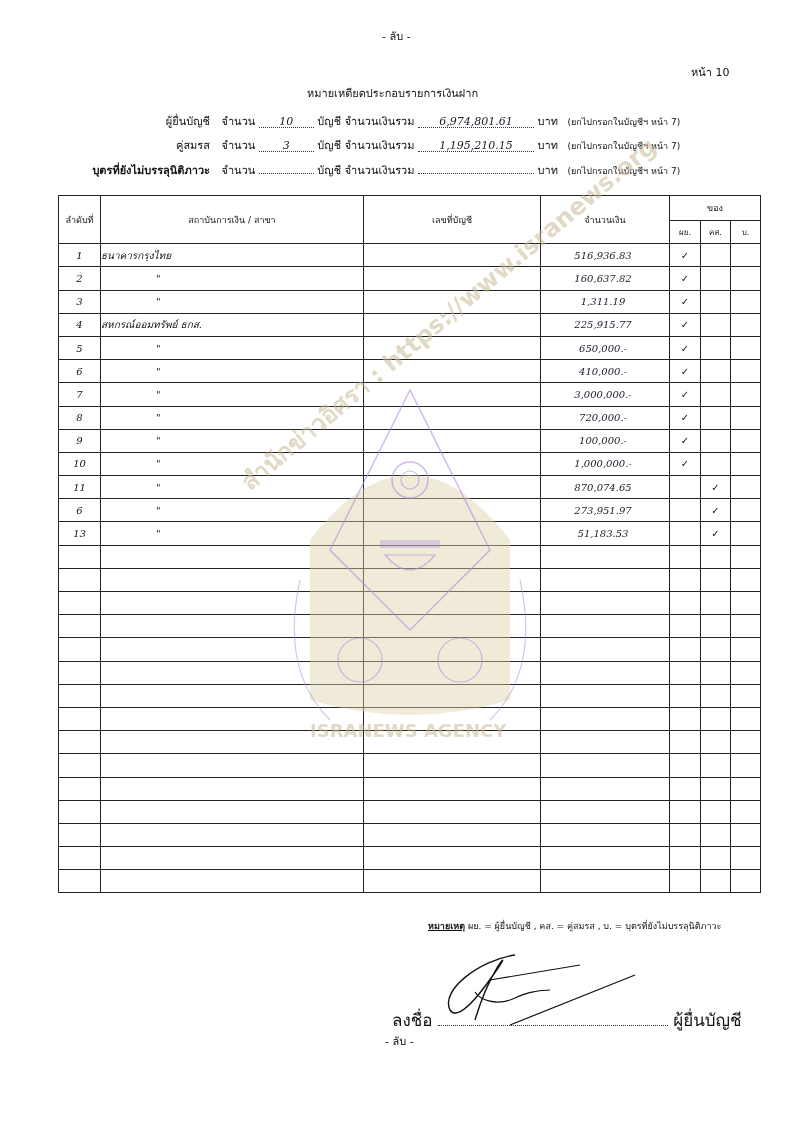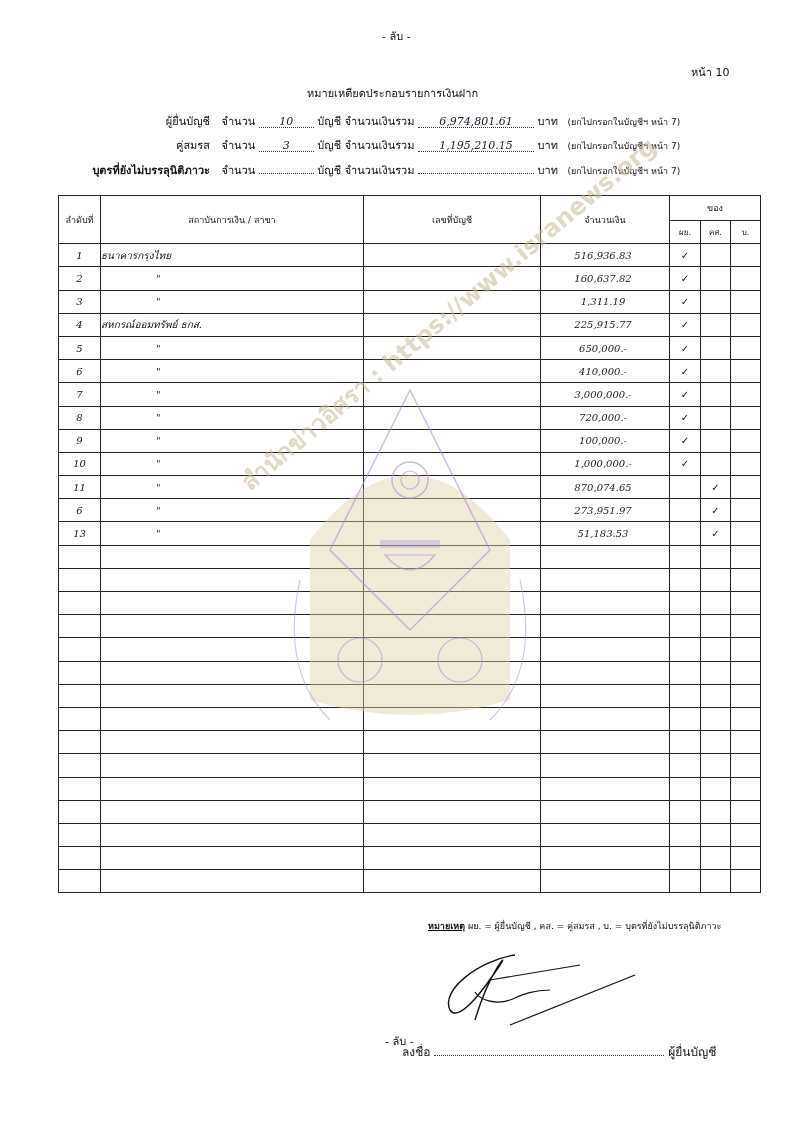--- a/index.html
+++ b/index.html
@@ -355,31 +355,32 @@
     <path d="M140,20 L60,180 L140,260 L220,180 Z" fill="none" stroke="rgba(175,140,220,0.6)" stroke-width="1.5"></path>
     <circle cx="140" cy="110" r="18" fill="none" stroke="rgba(175,140,220,0.6)" stroke-width="1.5"></circle>
     <circle cx="140" cy="110" r="9" fill="none" stroke="rgba(175,140,220,0.6)" stroke-width="1.2"></circle>
     <rect x="110" y="170" width="60" height="8" fill="rgba(175,140,220,0.35)"></rect>
     <path d="M115,185 Q140,215 165,185 Z" fill="none" stroke="rgba(175,140,220,0.6)" stroke-width="1.2"></path>
     <circle cx="90" cy="290" r="22" fill="none" stroke="rgba(175,140,220,0.6)" stroke-width="1.2"></circle>
     <circle cx="190" cy="290" r="22" fill="none" stroke="rgba(175,140,220,0.6)" stroke-width="1.2"></circle>
     <path d="M30,210 Q10,300 60,350 M250,210 Q270,300 220,350" fill="none" stroke="rgba(175,140,220,0.5)" stroke-width="1.2"></path>
   </svg>
   
+  <div class="wm-text" style="left:40px; top:350px; font-size:18px;">ISRANEWS AGENCY</div>
 </div>
 <div class="abs wm-text" style="left:232px; top:470px; font-size:24px; transform:rotate(-40deg); transform-origin:left top; white-space:nowrap; width:420px;">
   <span>สำนักข่าวอิศรา : https://www.isranews.org</span>
 </div>
 
 <div class="abs note" style="left:422px; top:919px;">
   <span style="text-decoration:underline; font-weight:bold;">หมายเหตุ</span>
   <span>ผย. = ผู้ยื่นบัญชี , คส. = คู่สมรส , บ. = บุตรที่ยังไม่บรรลุนิติภาวะ</span>
 </div>
 
-<div class="abs" style="left:402px; top:1006px; font-size:12px; white-space:nowrap;margin-top:36px;">
+<div class="abs" style="left:392px; top:1006px; font-size:17px; white-space:nowrap;">
   <span>ลงชื่อ</span>
   <span class="dots" style="width:230px;"></span>
   <span>ผู้ยื่นบัญชี</span>
 </div>
 <svg class="signature" viewBox="0 0 240 80">
   <path d="M95,5 C60,10 20,40 30,60 C40,75 70,30 80,15 C90,0 70,20 55,70" fill="none" stroke="#111" stroke-width="1.4"></path>
   <path d="M55,42 C60,50 75,55 90,50 C100,46 110,40 130,40" fill="none" stroke="#111" stroke-width="1.2"></path>
   <path d="M70,30 L160,15 M90,75 L215,25" fill="none" stroke="#111" stroke-width="1.2"></path>
 </svg>
 

